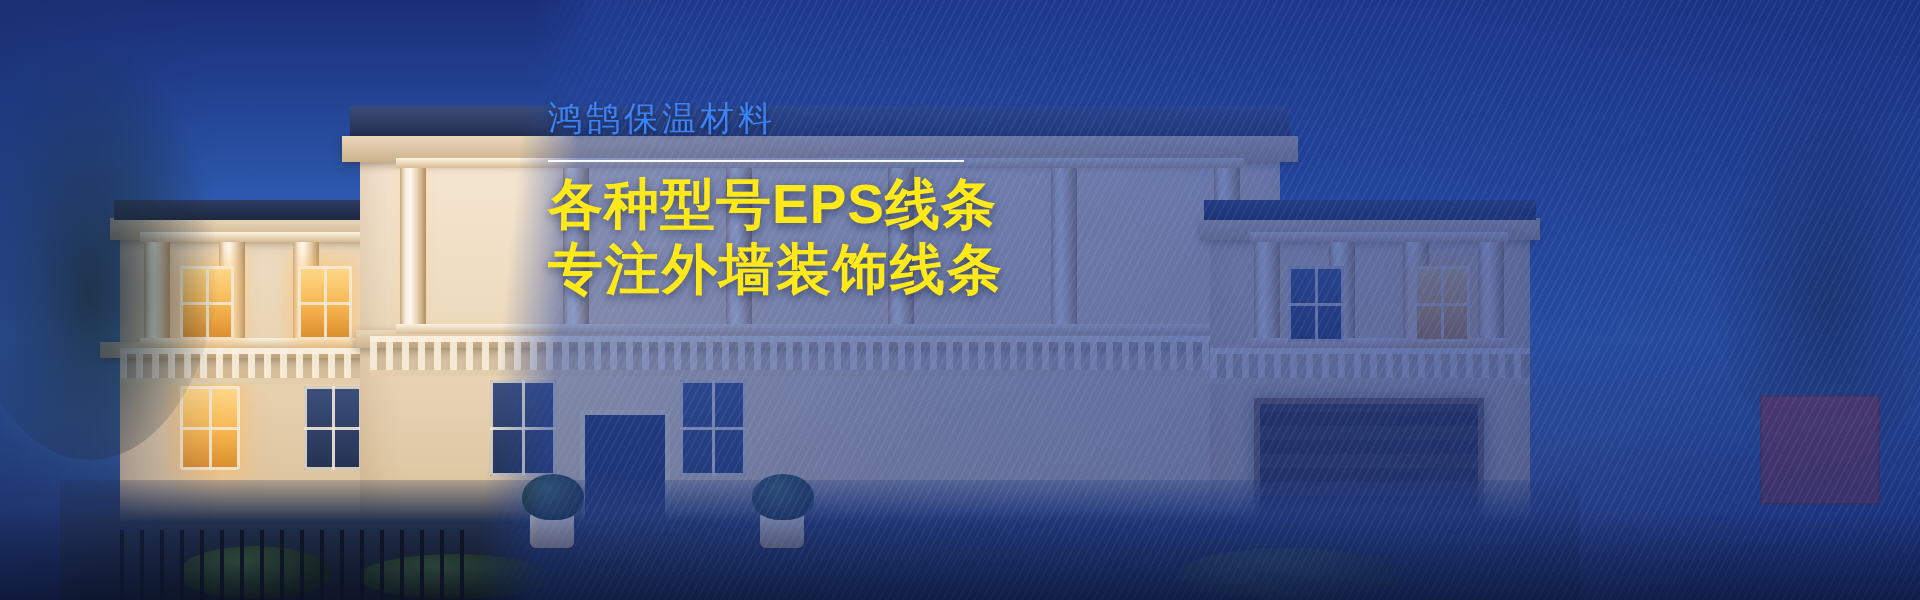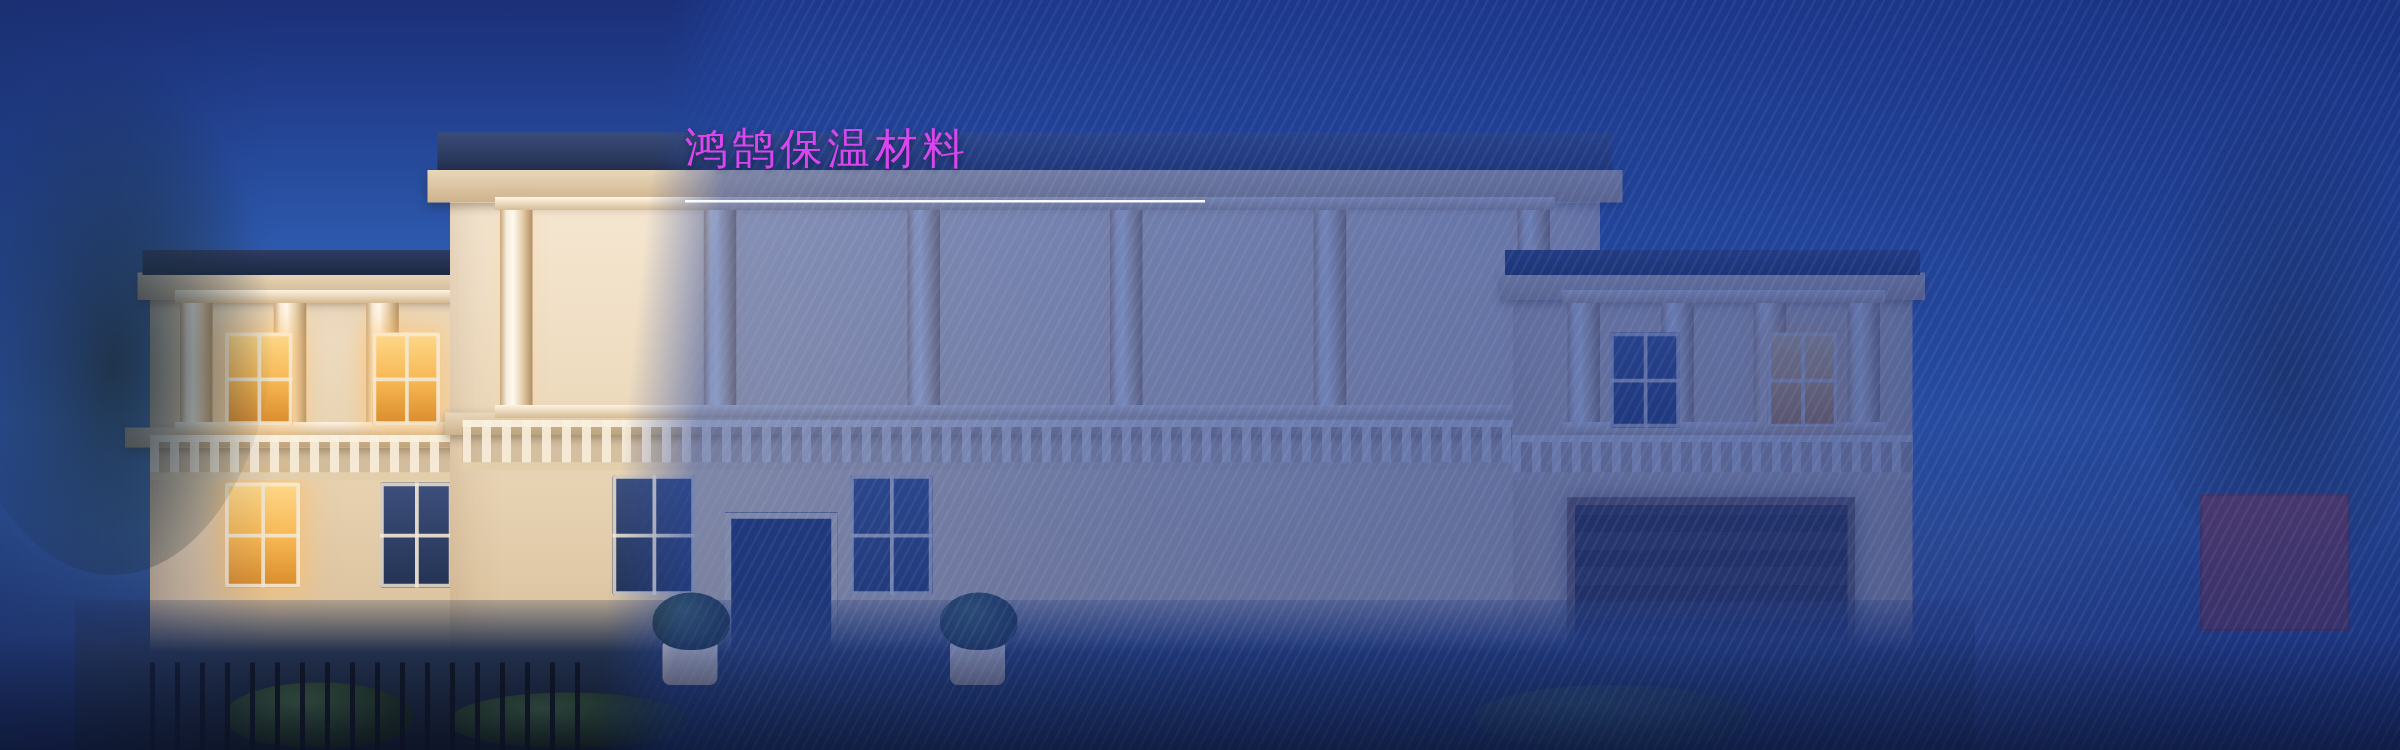--- a/index.html
+++ b/index.html
@@ -210,21 +210,21 @@
 
   
   .copy {
     position: absolute;
     left: 548px;
     top: 96px;
     width: 470px;
     z-index: 5;
   }
   .brand {
-    color: #d946ef;
+    color: #3b82f6;
     font-size: 34px;
     letter-spacing: 4px;
     font-weight: 400;
     text-shadow: 0 2px 6px rgba(0,0,0,0.45);
     white-space: nowrap;
   }
   .rule {
     margin: 18px 0 10px 0;
     height: 2px;
     width: 416px;
@@ -357,16 +357,18 @@
 
   <div class="overlay"></div>
   <div class="overlay-stripes"></div>
   <div class="edge-fade-left"></div>
   <div class="edge-fade-bottom"></div>
 
   <div class="copy">
     <div class="brand">鸿鹄保温材料</div>
     <div class="rule"></div>
     <div class="headline">
+      <div class="l1">各种型号EPS线条</div>
+      <div class="l2">专注外墙装饰线条</div>
     </div>
   </div>
 
 </div>
 
 </body></html>

